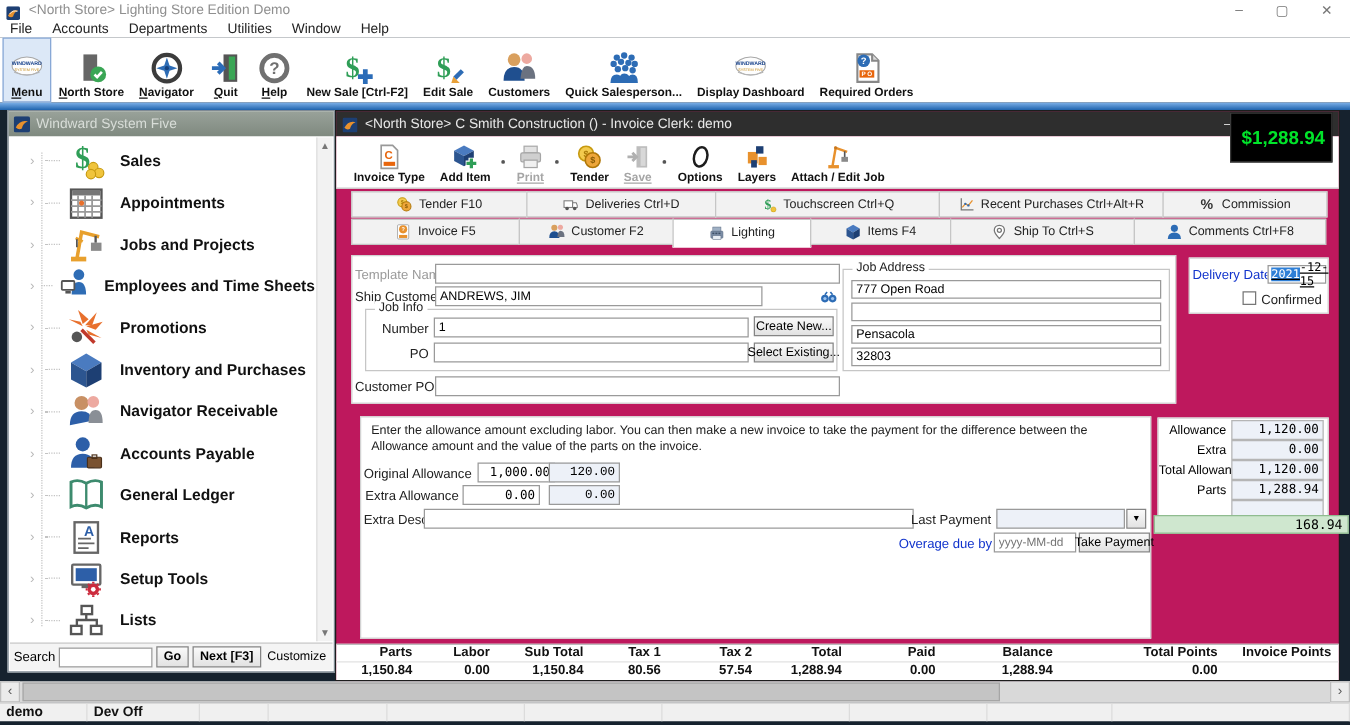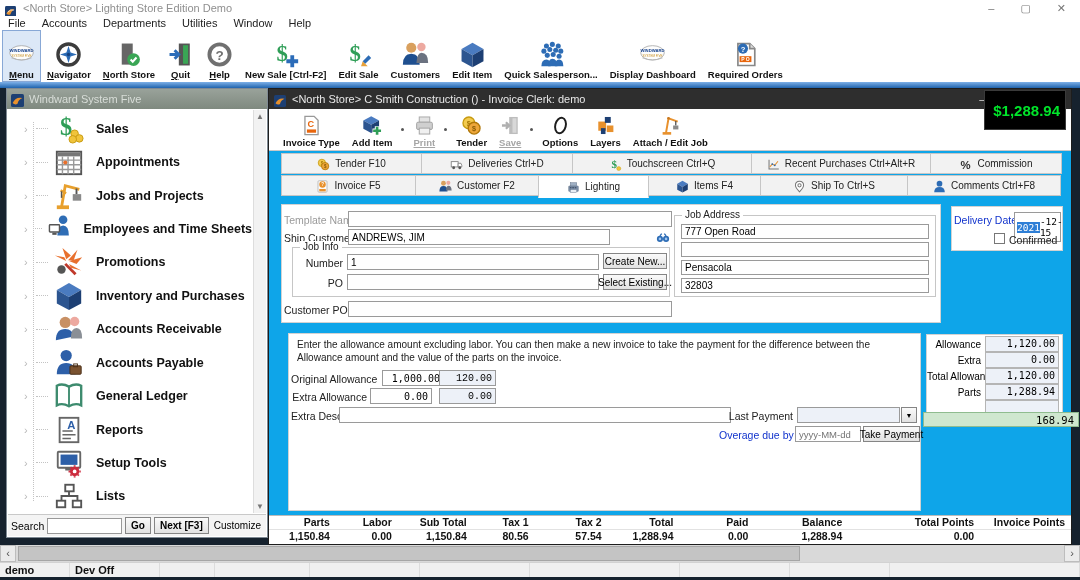--- a/index.html
+++ b/index.html
@@ -38,21 +38,21 @@
 .nav-label { font-size:12.5px; font-weight:bold; color:#111; margin-left:12px; white-space:nowrap; }
 .nav-scroll { position:absolute; right:0; top:0; bottom:0; width:13px; background:#f2f2f2; border-left:1px solid #ddd; }
 .nav-scroll .sarr { position:absolute; left:0; right:0; height:13px; color:#777; font-size:8px; text-align:center; line-height:13px; }
 .search-row { position:absolute; bottom:1px; left:1px; right:1px; height:22px; border-top:1px solid #c9c9c9; display:flex; align-items:center; gap:3px; padding:0 3px; background:#f4f4f4; }
 .search-row .slabel { font-size:10.5px; }
 .search-row input { flex:1; height:16px; border:1px solid #999; font-size:10px; padding:0 3px; min-width:20px; }
 .sbtn { height:17px; background:linear-gradient(#fafafa,#e2e2e2); border:1px solid #858585; font-size:10px; font-weight:bold; display:flex; align-items:center; justify-content:center; padding:0 5px; white-space:nowrap; }
 .scust { font-size:10px; white-space:nowrap; padding:0 2px; }
 
 
-.invoice-window { position:absolute; left:268px; top:0; width:804px; height:457px; background:#0ea5e9; border:1px solid #1d1d1d; }
+.invoice-window { position:absolute; left:268px; top:0; width:804px; height:457px; background:#be185d; border:1px solid #1d1d1d; }
 .inv-title { height:20px; background:#2e2e2e; display:flex; align-items:center; }
 .inv-title .ticon { width:12px; height:12px; margin-left:5px; }
 .inv-title .ttext { font-size:11px; color:#e8e8e8; margin-left:6px; flex:1; }
 .inv-title .wctrl { color:#ddd; }
 .inv-toolbar { position:absolute; top:20px; left:0; right:0; height:42px; background:#fff; border-bottom:1px solid #c9c9c9; display:flex; align-items:stretch; padding-left:8px; }
 .itb-btn { display:flex; flex-direction:column; align-items:center; justify-content:flex-end; padding:2px 6px 2px; }
 .itb-btn .icon { width:21px; height:21px; }
 .itb-label { font-size:9.5px; font-weight:bold; color:#111; white-space:nowrap; line-height:11px; margin-top:1px; }
 .itb-btn.disabled .itb-label { color:#a5a5a5; text-decoration:underline; }
 .dot { width:3px; height:3px; background:#555; border-radius:50%; align-self:center; margin:0 3px; }
@@ -72,21 +72,21 @@
 .inp { position:absolute; border:1px solid #9a9a9a; background:#fff; font-size:10px; font-family:"Liberation Sans",sans-serif; padding:0 3px; height:16px; }
 .inp.num { font-family:"DejaVu Sans Mono",monospace; text-align:right; }
 .inp.ro { background:#edf1f8;font-family:Liberation Mono, monospace; }
 .grp { position:absolute; border:1px solid #c6c6c6; }
 .grp-lbl { position:absolute; top:-7px; left:7px; background:#fff; padding:0 3px; font-size:10px; color:#222; white-space:nowrap; }
 .pbtn { position:absolute; background:linear-gradient(#fafafa,#e2e2e2); border:1px solid #858585; font-size:10px; display:flex; align-items:center; justify-content:center; white-space:nowrap; }
 .chk { position:absolute; width:11px; height:11px; border:1px solid #777; background:#fff; }
 .binoc { position:absolute; width:14px; height:12px; }
 .desc { position:absolute; font-size:10px; color:#222; line-height:12.5px; }
 .sel { background:#2f7fd6; color:#fff; }
-.datewrap { position:absolute; border:1px solid #9a9a9a; background:#fff; height:30px; font-size:9.5px; font-family:"DejaVu Sans Mono",monospace; display:flex; align-items:center; padding:0 2px; }
+.datewrap { position:absolute; border:1px solid #9a9a9a; background:#fff; height:15px; font-size:9.5px; font-family:"DejaVu Sans Mono",monospace; display:flex; align-items:center; padding:0 2px;text-decoration:underline; }
 
 .tot-row { display:flex; align-items:center; height:16px; }
 .tot-lbl { width:58px; text-align:right; font-size:10px; padding-right:4px; white-space:nowrap; }
 .tot-val { width:74px; height:16px; border:1px solid #b5b5b5; background:#edf1f8; font-family:"DejaVu Sans Mono",monospace; font-size:10px; text-align:right; padding:1px 3px 0 0; }
 .diff-row { position:absolute; border:1px solid #8fbc8f; text-align:right; font-family:"DejaVu Sans Mono",monospace; font-size:10.5px; padding:1px 4px 0 0; }
 
 .inv-footer { position:absolute; left:0; right:0; top:426px; height:29px; background:#fff; border-top:1px solid #bbb; }
 .foot-row { display:flex; height:14px; }
 .foot-cell { text-align:right; padding-right:6px; font-size:10.5px; font-weight:bold; color:#111; white-space:nowrap; overflow:hidden; }
 
@@ -128,33 +128,33 @@
         <span class="icon"><svg viewBox="0 0 32 32">
             <ellipse cx="16" cy="14" rx="14" ry="8.5" fill="#fdfdfd" stroke="#a8a8a8"></ellipse>
             <text x="16" y="13" font-size="5" font-weight="bold" fill="#16418c" text-anchor="middle">WINDWARD</text>
             <text x="16" y="19" font-size="3.6" fill="#c98f1e" text-anchor="middle">SYSTEM FIVE</text>
             <path d="M4 20 Q16 25 28 20" stroke="#b5b5b5" fill="none"></path>
           </svg></span>
         <div class="tb-label">Menu</div>
       </div>
       <div class="tb-btn ulf">
         <span class="icon"><svg viewBox="0 0 32 32">
+            <rect x="8" y="3" width="13" height="25" fill="#666"></rect>
+            <circle cx="22" cy="22" r="7.5" fill="#3aa655"></circle>
+            <path d="M18.5 22 L21 24.5 L25.5 19.5" stroke="#fff" stroke-width="2.5" fill="none"></path>
+          </svg></span>
+        <div class="tb-label">North Store</div>
+      </div>
+      <div class="tb-btn ulf">
+        <span class="icon"><svg viewBox="0 0 32 32">
             <circle cx="16" cy="16" r="12.5" fill="#fff" stroke="#3c3c3c" stroke-width="4"></circle>
             <path d="M16 6 L18.5 13.5 L26 16 L18.5 18.5 L16 26 L13.5 18.5 L6 16 L13.5 13.5 Z" fill="#2d6cb5"></path>
             <circle cx="16" cy="16" r="2" fill="#14407e"></circle>
           </svg></span>
         <div class="tb-label">Navigator</div>
-      </div>
-      <div class="tb-btn ulf">
-        <span class="icon"><svg viewBox="0 0 32 32">
-            <rect x="8" y="3" width="13" height="25" fill="#666"></rect>
-            <circle cx="22" cy="22" r="7.5" fill="#3aa655"></circle>
-            <path d="M18.5 22 L21 24.5 L25.5 19.5" stroke="#fff" stroke-width="2.5" fill="none"></path>
-          </svg></span>
-        <div class="tb-label">North Store</div>
       </div>
       <div class="tb-btn ulf">
         <span class="icon"><svg viewBox="0 0 32 32">
             <rect x="14" y="3" width="13" height="26" fill="#555"></rect>
             <rect x="19" y="5" width="6" height="22" fill="#3aa655"></rect>
             <path d="M3 16 H13 M9 11 L14 16 L9 21" stroke="#2b6cb8" stroke-width="3.5" fill="none"></path>
           </svg></span>
         <div class="tb-label">Quit</div>
       </div>
       <div class="tb-btn ulf">
@@ -180,28 +180,20 @@
         <div class="tb-label">Edit Sale</div>
       </div>
       <div class="tb-btn">
         <span class="icon"><svg viewBox="0 0 32 32">
             <circle cx="11" cy="8" r="6" fill="#d9a05e"></circle>
             <circle cx="23" cy="7" r="5" fill="#eda9a0"></circle>
             <path d="M1 28 Q1 15 11 15 Q21 15 21 28 Z" fill="#1f4f8f"></path>
             <path d="M17 26 Q18 14 23 14 Q31 14 31 26 Z" fill="#6b7280"></path>
           </svg></span>
         <div class="tb-label">Customers</div>
-      </div>
-      <div class="tb-btn">
-        <span class="icon"><svg viewBox="0 0 32 32">
-            <path d="M16 2 L29 9.5 L16 17 L3 9.5 Z" fill="#4a7bc0"></path>
-            <path d="M3 9.5 V24 L16 31 V17 Z" fill="#2c5590"></path>
-            <path d="M29 9.5 V24 L16 31 V17 Z" fill="#1d3f73"></path>
-          </svg></span>
-        <div class="tb-label">Edit Item</div>
       </div>
       <div class="tb-btn">
         <span class="icon"><svg viewBox="0 0 32 32">
             <g fill="#2d6cb5">
               <circle cx="10" cy="6" r="3"></circle>
               <circle cx="17" cy="4" r="3"></circle>
               <circle cx="24" cy="6" r="3"></circle>
               <circle cx="7" cy="12" r="3"></circle>
               <circle cx="14" cy="10" r="3"></circle>
               <circle cx="21" cy="11" r="3"></circle>
@@ -328,21 +320,21 @@
             </div>
             <div class="nav-item">
               <span class="nav-chev">›</span>
               <span class="nav-dash"></span>
               <span class="icon"><svg viewBox="0 0 32 32">
                   <circle cx="12" cy="9" r="6" fill="#c89064"></circle>
                   <circle cx="22" cy="8" r="5" fill="#eda9a0"></circle>
                   <path d="M2 28 Q2 16 12 16 Q20 16 21 24 Z" fill="#2d5fa8"></path>
                   <path d="M18 26 Q18 15 24 15 Q30 15 30 26 Z" fill="#8a8f96"></path>
                 </svg></span>
-              <span class="nav-label">Accounts Receivable</span>
+              <span class="nav-label">Navigator Receivable</span>
             </div>
             <div class="nav-item">
               <span class="nav-chev">›</span>
               <span class="nav-dash"></span>
               <span class="icon"><svg viewBox="0 0 32 32">
                   <circle cx="13" cy="8" r="6" fill="#2d5fa8"></circle>
                   <path d="M3 28 Q3 16 13 16 Q23 16 23 28 Z" fill="#2d5fa8"></path>
                   <rect x="17" y="19" width="12" height="9" rx="1" fill="#7a5230" stroke="#4a2f18"></rect>
                   <rect x="21" y="17" width="4" height="3" fill="none" stroke="#4a2f18"></rect>
                 </svg></span>

